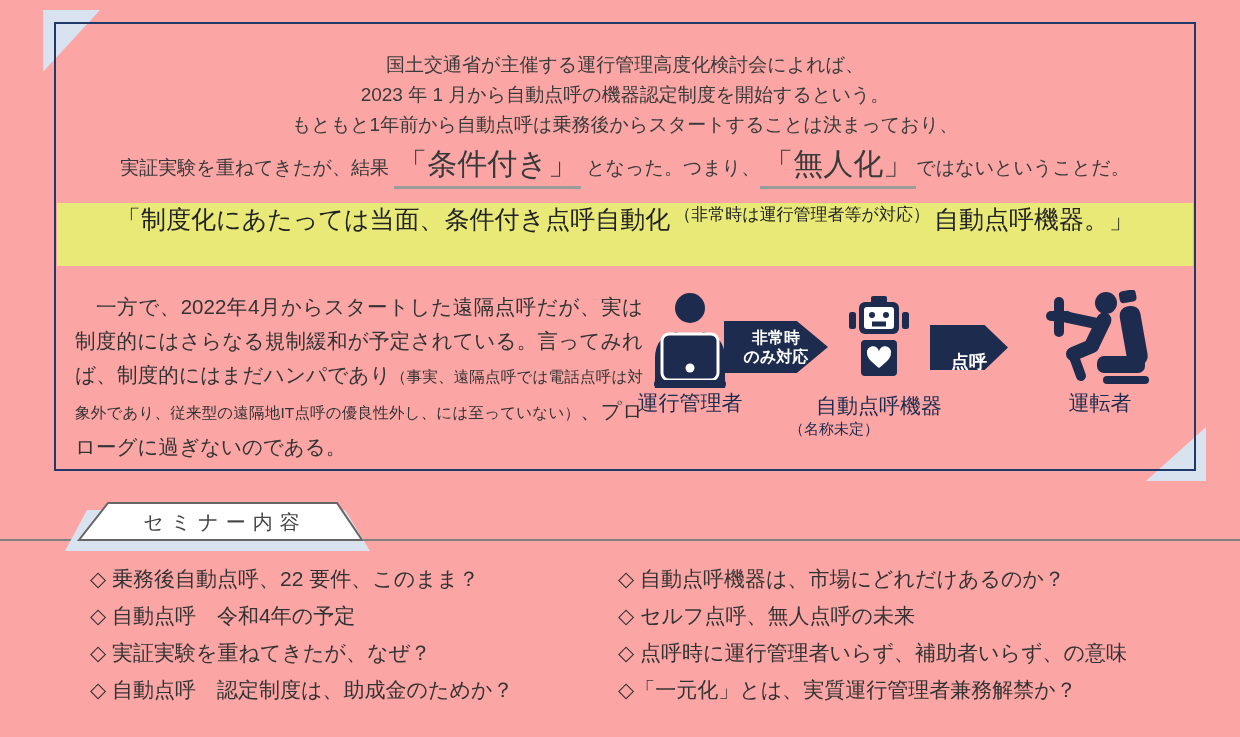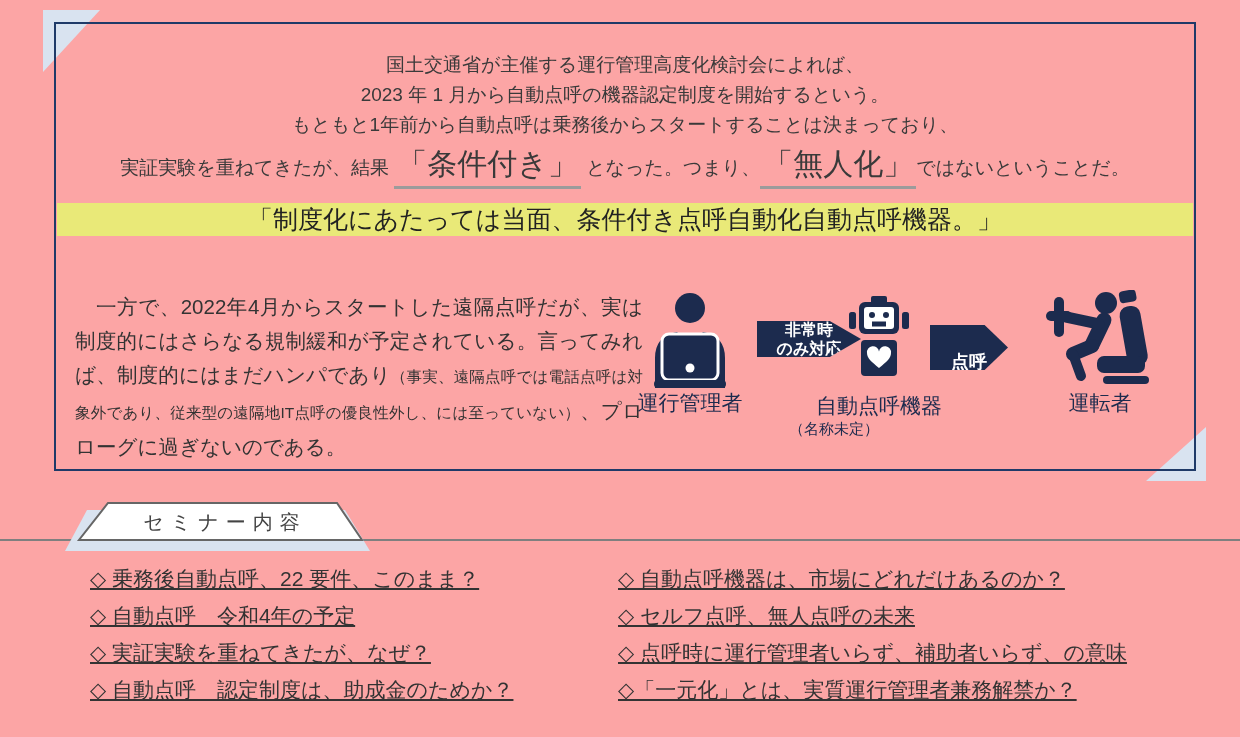--- a/index.html
+++ b/index.html
@@ -24,52 +24,52 @@
   
   .main-box{position:absolute;left:54px;top:22px;width:1142px;height:449px;
             border:2px solid var(--border_navy);background:transparent;z-index:1;}
 
   .intro{position:absolute;top:26px;left:0;width:100%;text-align:center;
          color:var(--text);font-size:19px;line-height:30px;}
   .intro .line4{margin-top:7px;line-height:38px;}
   .big-quote{display:inline-block;font-size:30px;line-height:34px;padding:0 3px 5px 3px;
              border-bottom:3px solid var(--underline);}
 
-  .highlight{position:absolute;top:179px;left:1px;width:1136px;height:33px;
+  .highlight{position:absolute;top:179px;left:1px;width:1136px;height:63px;
              background:var(--yellow);display:flex;justify-content:center;
              color:#222;font-size:25px;font-weight:500;white-space:nowrap;}
   .highlight .paren{font-size:17px;font-weight:400;margin:0 4px;}
 
   .article{position:absolute;top:266px;left:19px;width:568px;color:#333;
            font-size:20.5px;line-height:34px;text-align:justify;}
   .article .small{font-size:15.5px;}
 
   
   .diagram-item{position:absolute;}
   .figure-label{position:absolute;color:var(--navy);font-size:21px;text-align:center;white-space:nowrap;}
   .figure-sublabel{position:absolute;color:var(--navy);font-size:15px;white-space:nowrap;}
   .arrow{position:absolute;background:var(--navy);color:#fff;
          clip-path:polygon(0 0,70% 0,100% 50%,70% 100%,0 100%);
          display:flex;flex-direction:column;align-items:center;justify-content:center;}
   .arrow .txt{width:74%;text-align:center;font-weight:bold;}
-  .arrow1{left:701px;top:297px;width:104px;height:36px;font-family:Liberation Serif, serif;}
+  .arrow1{left:668px;top:297px;width:104px;height:52px;font-family:Liberation Serif, serif;}
   .arrow1 .txt{font-size:16px;line-height:19px;}
   .arrow2{left:874px;top:301px;width:78px;height:45px;}
   .arrow2 .txt{font-size:18px;line-height:20px;margin-top:28px;}
 
   svg .fill-navy{fill:var(--navy);}
   svg .fill-white{fill:#fff;}
   svg .stroke-line{stroke:var(--navy);fill:none;stroke-linecap:round;}
 
   
   .divider{position:absolute;left:0;top:539px;width:1240px;height:2px;background:var(--gray_line);z-index:1;}
   .tab-svg{position:absolute;left:55px;top:495px;width:330px;height:62px;z-index:2;}
   .tab-label{position:absolute;left:120px;top:509px;width:210px;z-index:3;text-align:center;
              color:#444;font-size:20px;letter-spacing:7px;white-space:nowrap;}
-  .seminar-list{position:absolute;top:560px;list-style:none;color:#333;font-size:21px;line-height:37px;white-space:nowrap;text-decoration:underline;}
+  .seminar-list{position:absolute;top:560px;list-style:none;color:#333;font-size:21px;line-height:37px;white-space:nowrap;}
   .list-left{left:90px;}
   .list-right{left:618px;}
 </style>
 </head>
 <body>
 
 <div class="canvas">
 
   <div class="tri-tl"></div>
   <div class="tri-br"></div>
@@ -78,20 +78,21 @@
 
     <div class="intro">
       <div>国土交通省が主催する運行管理高度化検討会によれば、</div>
       <div>2023 年 1 月から自動点呼の機器認定制度を開始するという。</div>
       <div>もともと1年前から自動点呼は乗務後からスタートすることは決まっており、</div>
       <div class="line4"><span>実証実験を重ねてきたが、結果 </span><span class="big-quote">「条件付き」</span><span> となった。つまり、</span><span class="big-quote">「無人化」</span><span>ではないということだ。</span></div>
     </div>
 
     <div class="highlight">
         <span>「制度化にあたっては当面、条件付き点呼自動化</span>
+        <span class="paren">（非常時は運行管理者等が対応）</span>
         <span>自動点呼機器。」</span>
       </div>
 
     <div class="article"><span>　一方で、2022年4月からスタートした遠隔点呼だが、実は制度的にはさらなる規制緩和が予定されている。言ってみれば、制度的にはまだハンパであり</span><span class="small">（事実、遠隔点呼では電話点呼は対象外であり、従来型の遠隔地IT点呼の優良性外し、には至っていない）</span><span>、プロローグに過ぎないのである。</span></div>
 
     <div class="diagram-item" style="left:584px;top:268px;width:100px;height:96px;">
       <svg width="100" height="96" viewBox="0 0 100 96">
         <circle class="fill-navy" cx="50" cy="16" r="15"></circle>
         <path class="fill-navy" d="M15 96 V66 q0-22 22-26 l13 14 13-14 q22 4 22 26 v30 z"></path>
         <path class="fill-navy" d="M50 44 l6 8 -6 12 -6 -12 z"></path>

